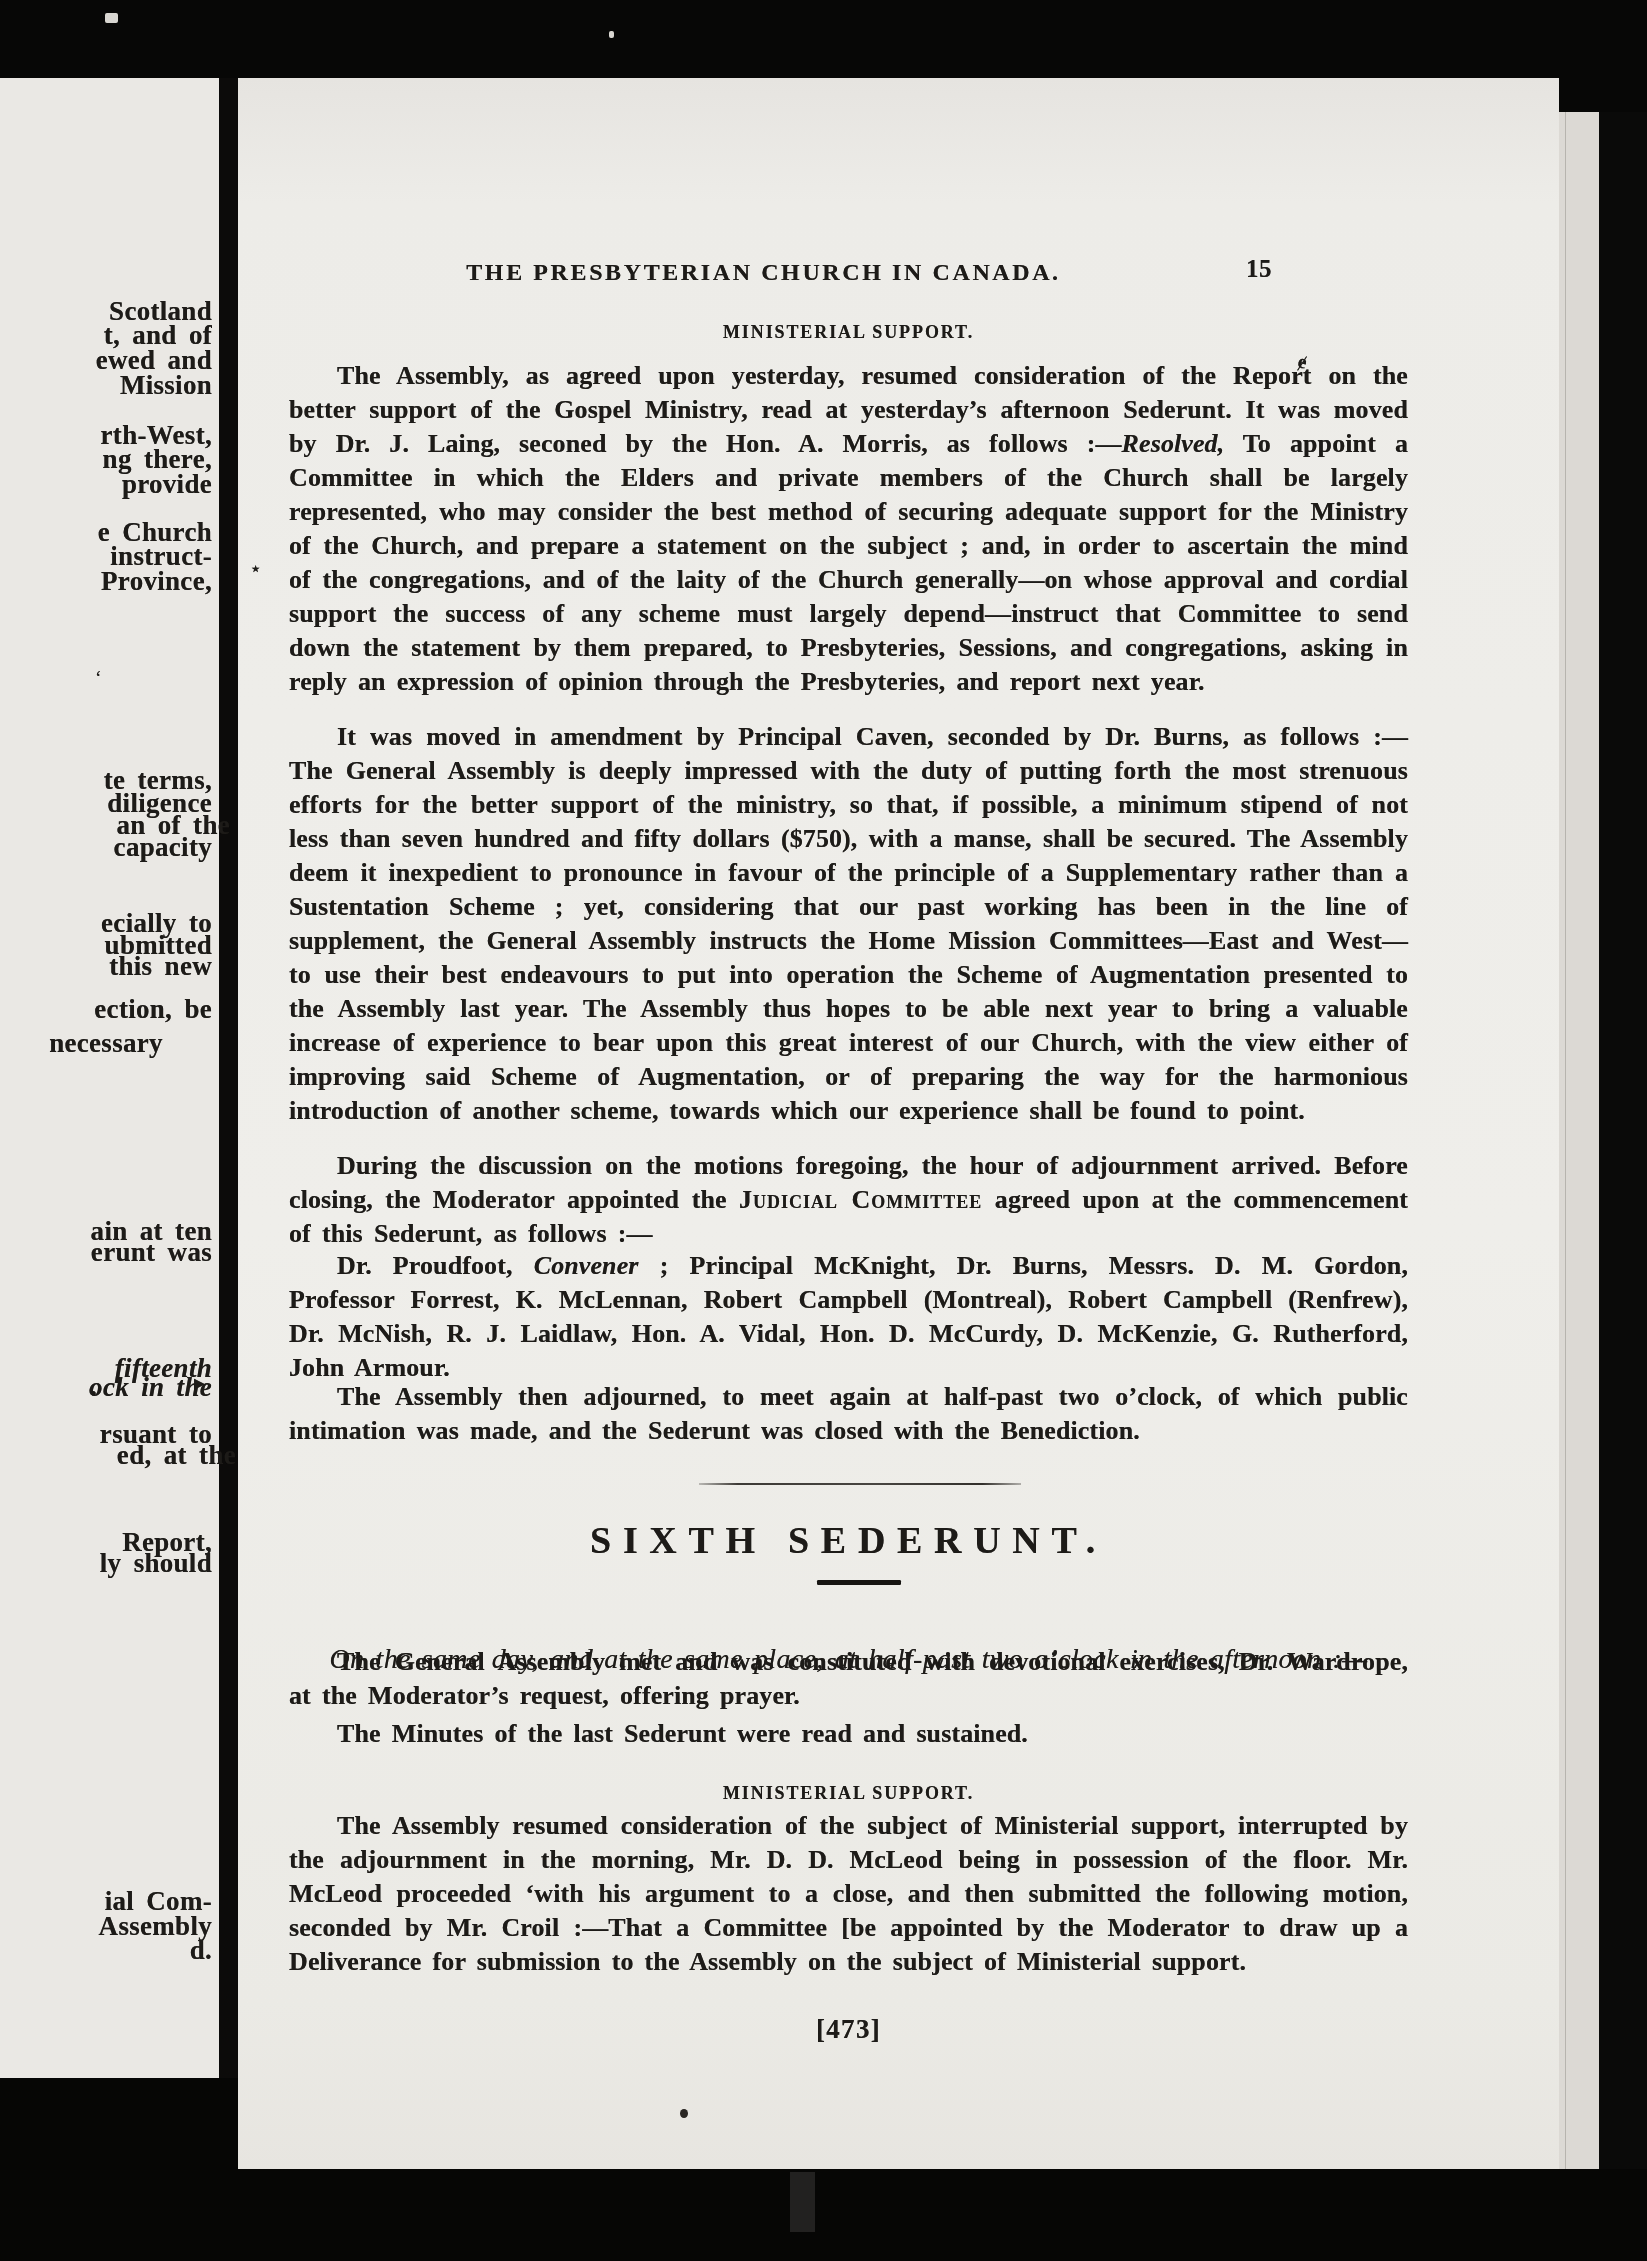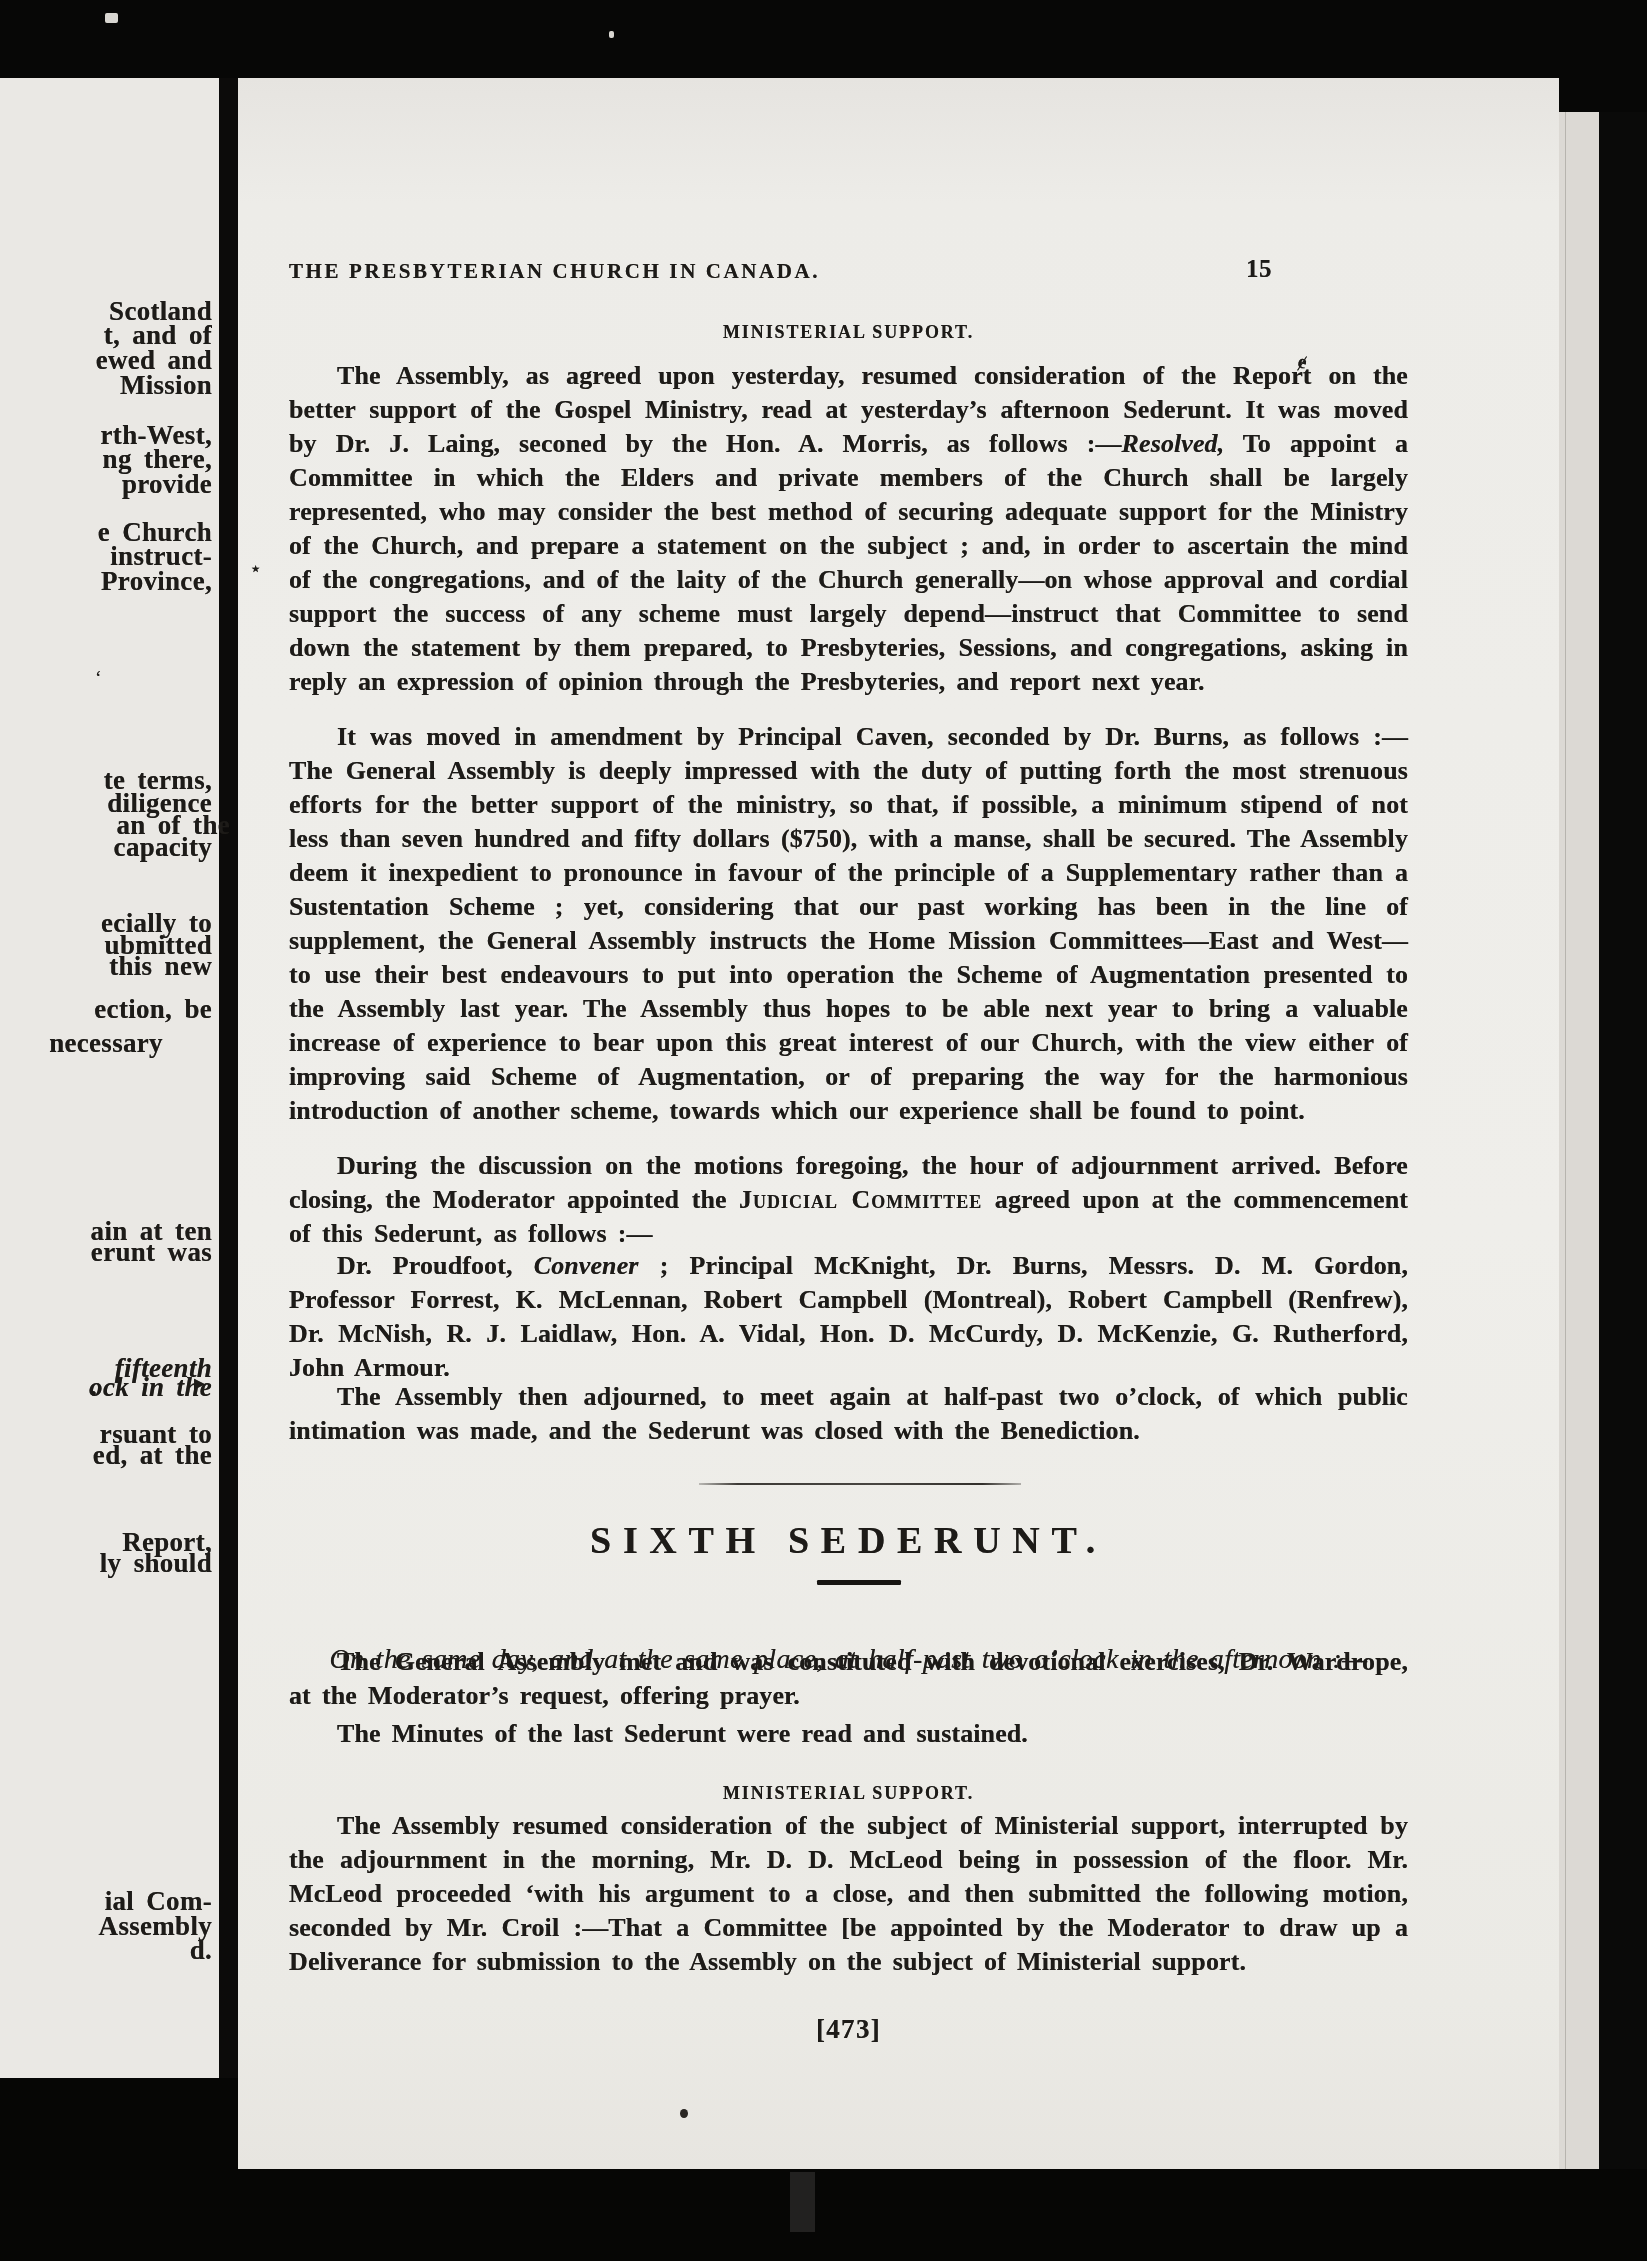--- a/index.html
+++ b/index.html
@@ -15,22 +15,22 @@
   .top-band{position:absolute;left:0;top:0;width:1648px;height:78px;background:#070706;}
   .top-band-step{position:absolute;left:1559px;top:0;width:88px;height:112px;background:#070706;}
   .bottom-band{position:absolute;left:0;top:2169px;width:1648px;height:92px;background:#060605;}
   .bottom-left-black{position:absolute;left:0;top:2078px;width:238px;height:183px;background:#060605;}
   .speck-white{position:absolute;background:#d8d6d1;border-radius:1.9px;}
   .speck-dark{position:absolute;background:#2a2723;border-radius:50%;}
   .bottom-notch{position:absolute;left:790px;top:2172px;width:25px;height:60px;background:#3b3936;opacity:.55;}
 
   
   .ink{text-shadow:0 0 0.6px rgba(25,22,18,.65);}
-  .running-title{position:absolute;left:289px;top:259px;width:949px;text-align:left;
-                 font-size:21px;font-weight:700;letter-spacing:2.6px;}
+  .running-title{position:absolute;left:289px;top:259px;width:949px;text-align:center;
+                 font-size:24px;font-weight:700;letter-spacing:2.6px;}
   .page-number{position:absolute;left:1246px;top:255px;font-size:25px;font-weight:600;letter-spacing:0.6px;}
   .subhead{position:absolute;left:289px;width:1119px;text-align:center;
            font-size:18px;font-weight:700;letter-spacing:1.9px;}
   .para{position:absolute;left:289px;width:1119px;text-align:justify;
         font-size:26px;line-height:34px;font-weight:600;word-spacing:4.5px;letter-spacing:0.1px;}
   .para.indent{text-indent:48px;}
   .sc{font-variant:small-caps;letter-spacing:1px;}
   .thin-rule{position:absolute;left:699px;top:1483px;width:322px;height:1.9px;
              background:linear-gradient(90deg,rgba(30,27,23,.25),rgba(30,27,23,.85) 12%,rgba(30,27,23,.8) 55%,rgba(30,27,23,.9) 88%,rgba(30,27,23,.3));}
   .sederunt-heading{position:absolute;left:289px;top:1518px;width:1119px;text-align:center;
@@ -93,21 +93,21 @@
       <div class="frag ink" style="top: 908px;">ecially to</div>
       <div class="frag ink" style="top: 930px;">ubmitted</div>
       <div class="frag ink" style="top: 951px;">this new</div>
       <div class="frag ink" style="top: 1028px; text-align: center;">necessary</div>
       <div class="frag ink" style="top: 994px;">ection, be</div>
       <div class="frag ink" style="top: 1216px;">ain at ten</div>
       <div class="frag ink" style="top: 1237px;">erunt was</div>
       <div class="frag ink it" style="top: 1353px;">fifteenth</div>
       <div class="frag ink it" style="top: 1372px;">ock in the</div>
       <div class="frag ink" style="top: 1419px;">rsuant to</div>
-      <div class="frag ink" style="top: 1440px;">ed, at the</div>
+      <div class="frag ink" style="top: 1440px; padding-left: 24px;">ed, at the</div>
       <div class="frag ink" style="top: 1527px;">Report,</div>
       <div class="frag ink" style="top: 1548px;">ly should</div>
       <div class="frag ink" style="top: 1886px;">ial Com-</div>
       <div class="frag ink" style="top: 1911px;">Assembly</div>
       <div class="frag ink" style="top: 1935px;">d.</div>
     </div>
 
   <div class="running-title ink">THE PRESBYTERIAN CHURCH IN CANADA.</div>
   <div class="page-number ink">15</div>
 

